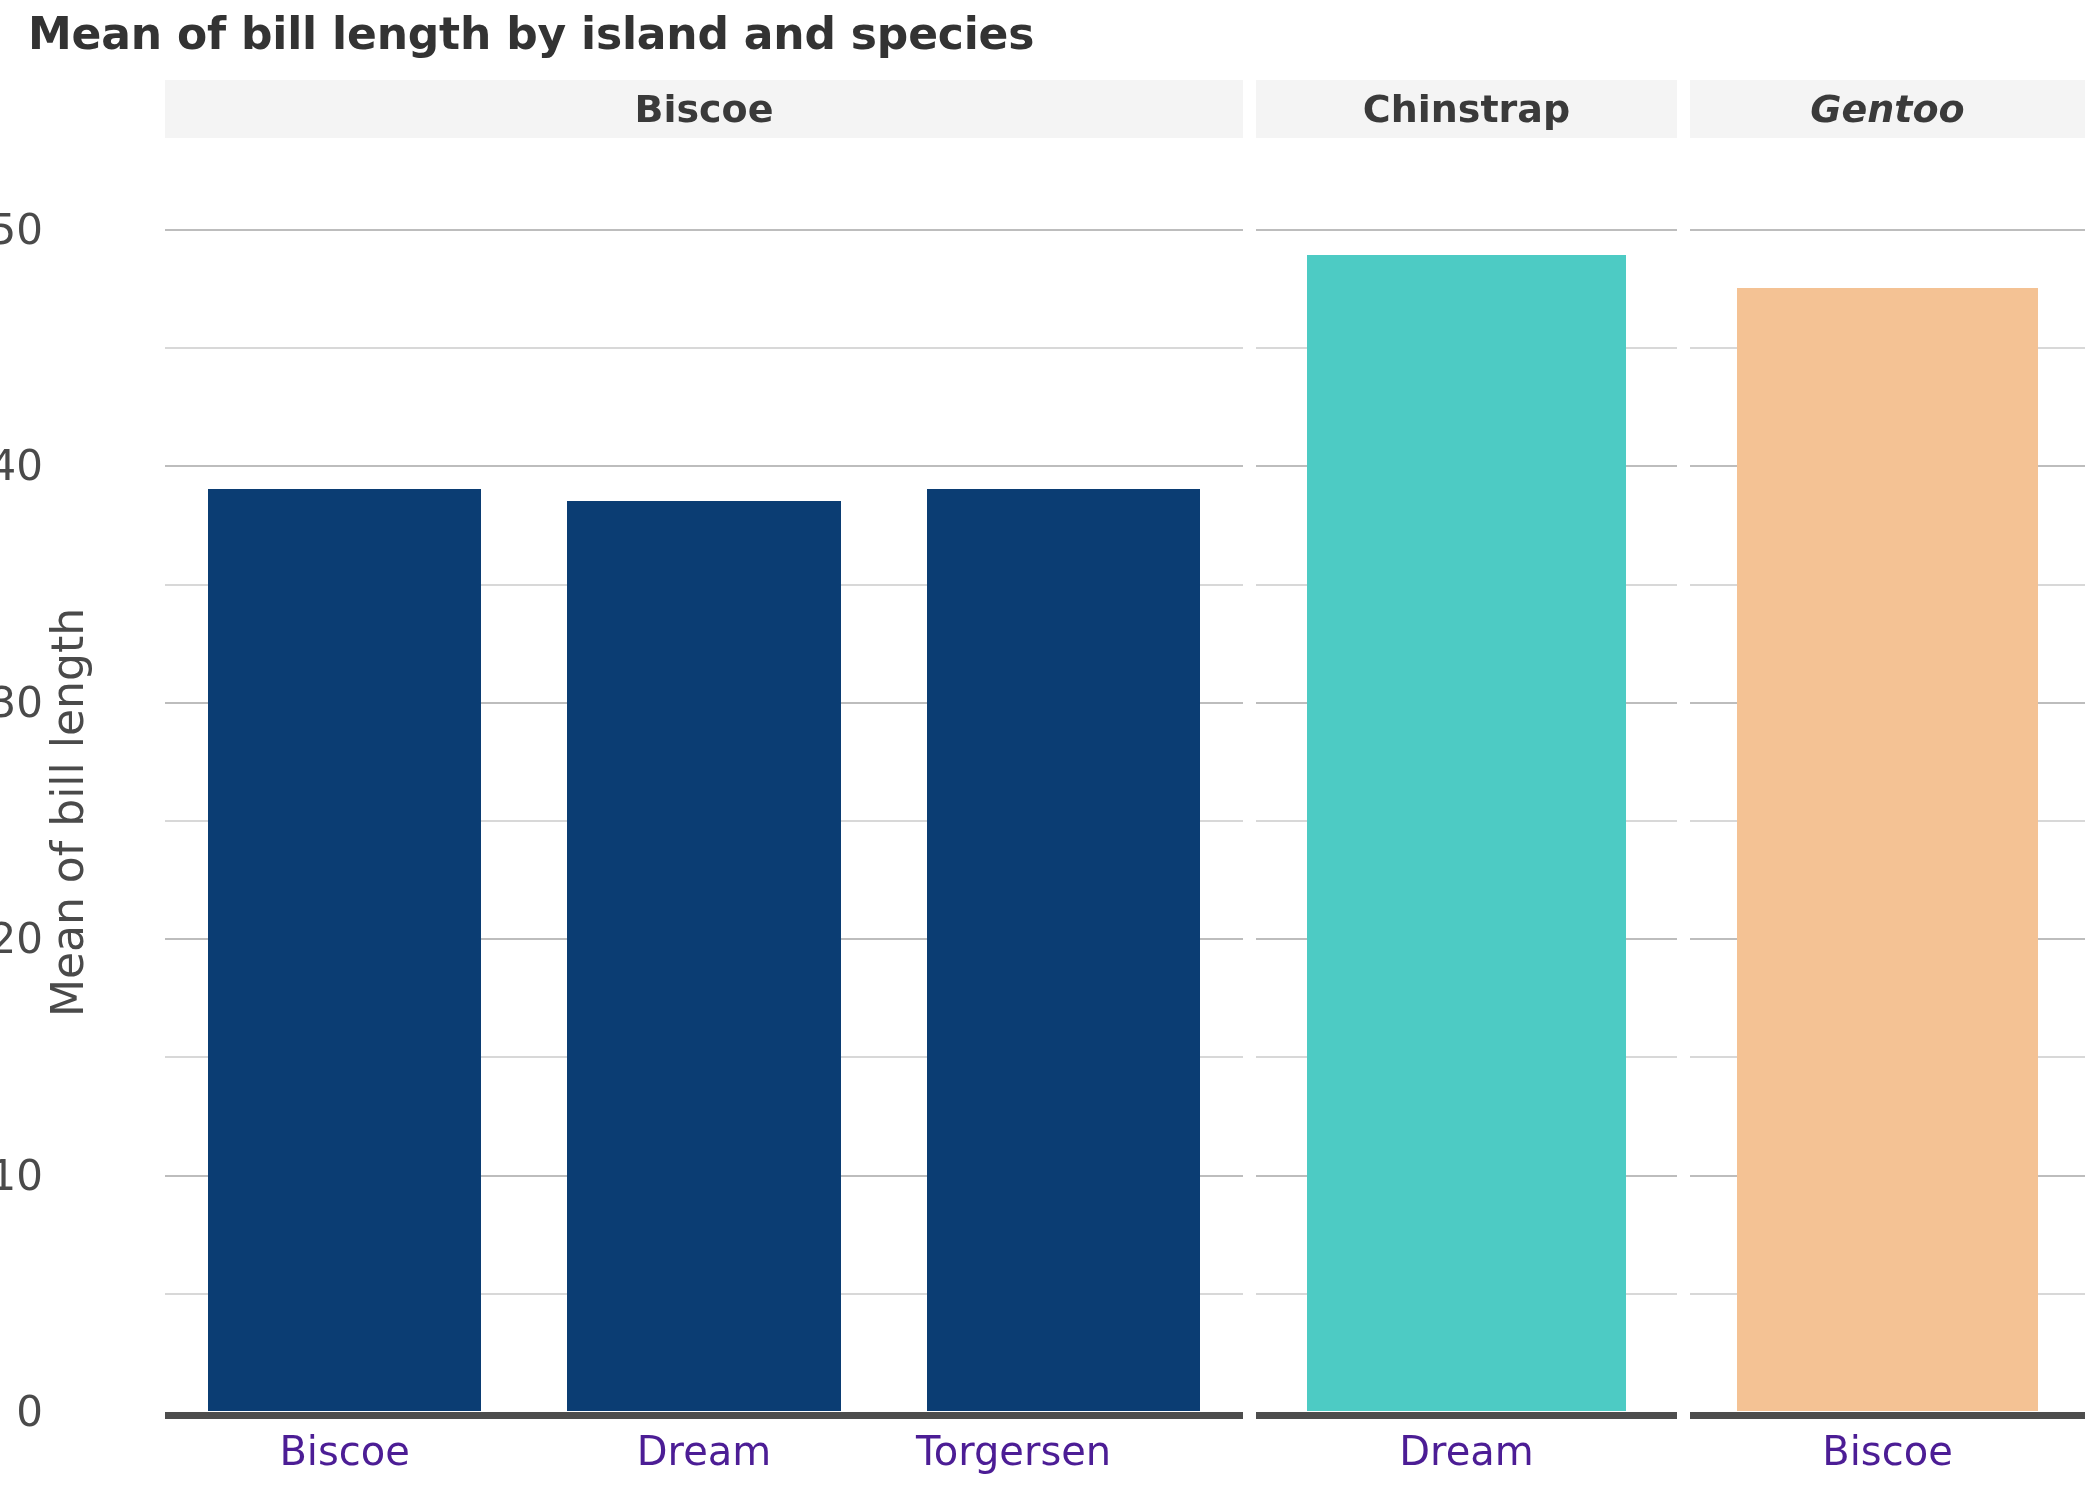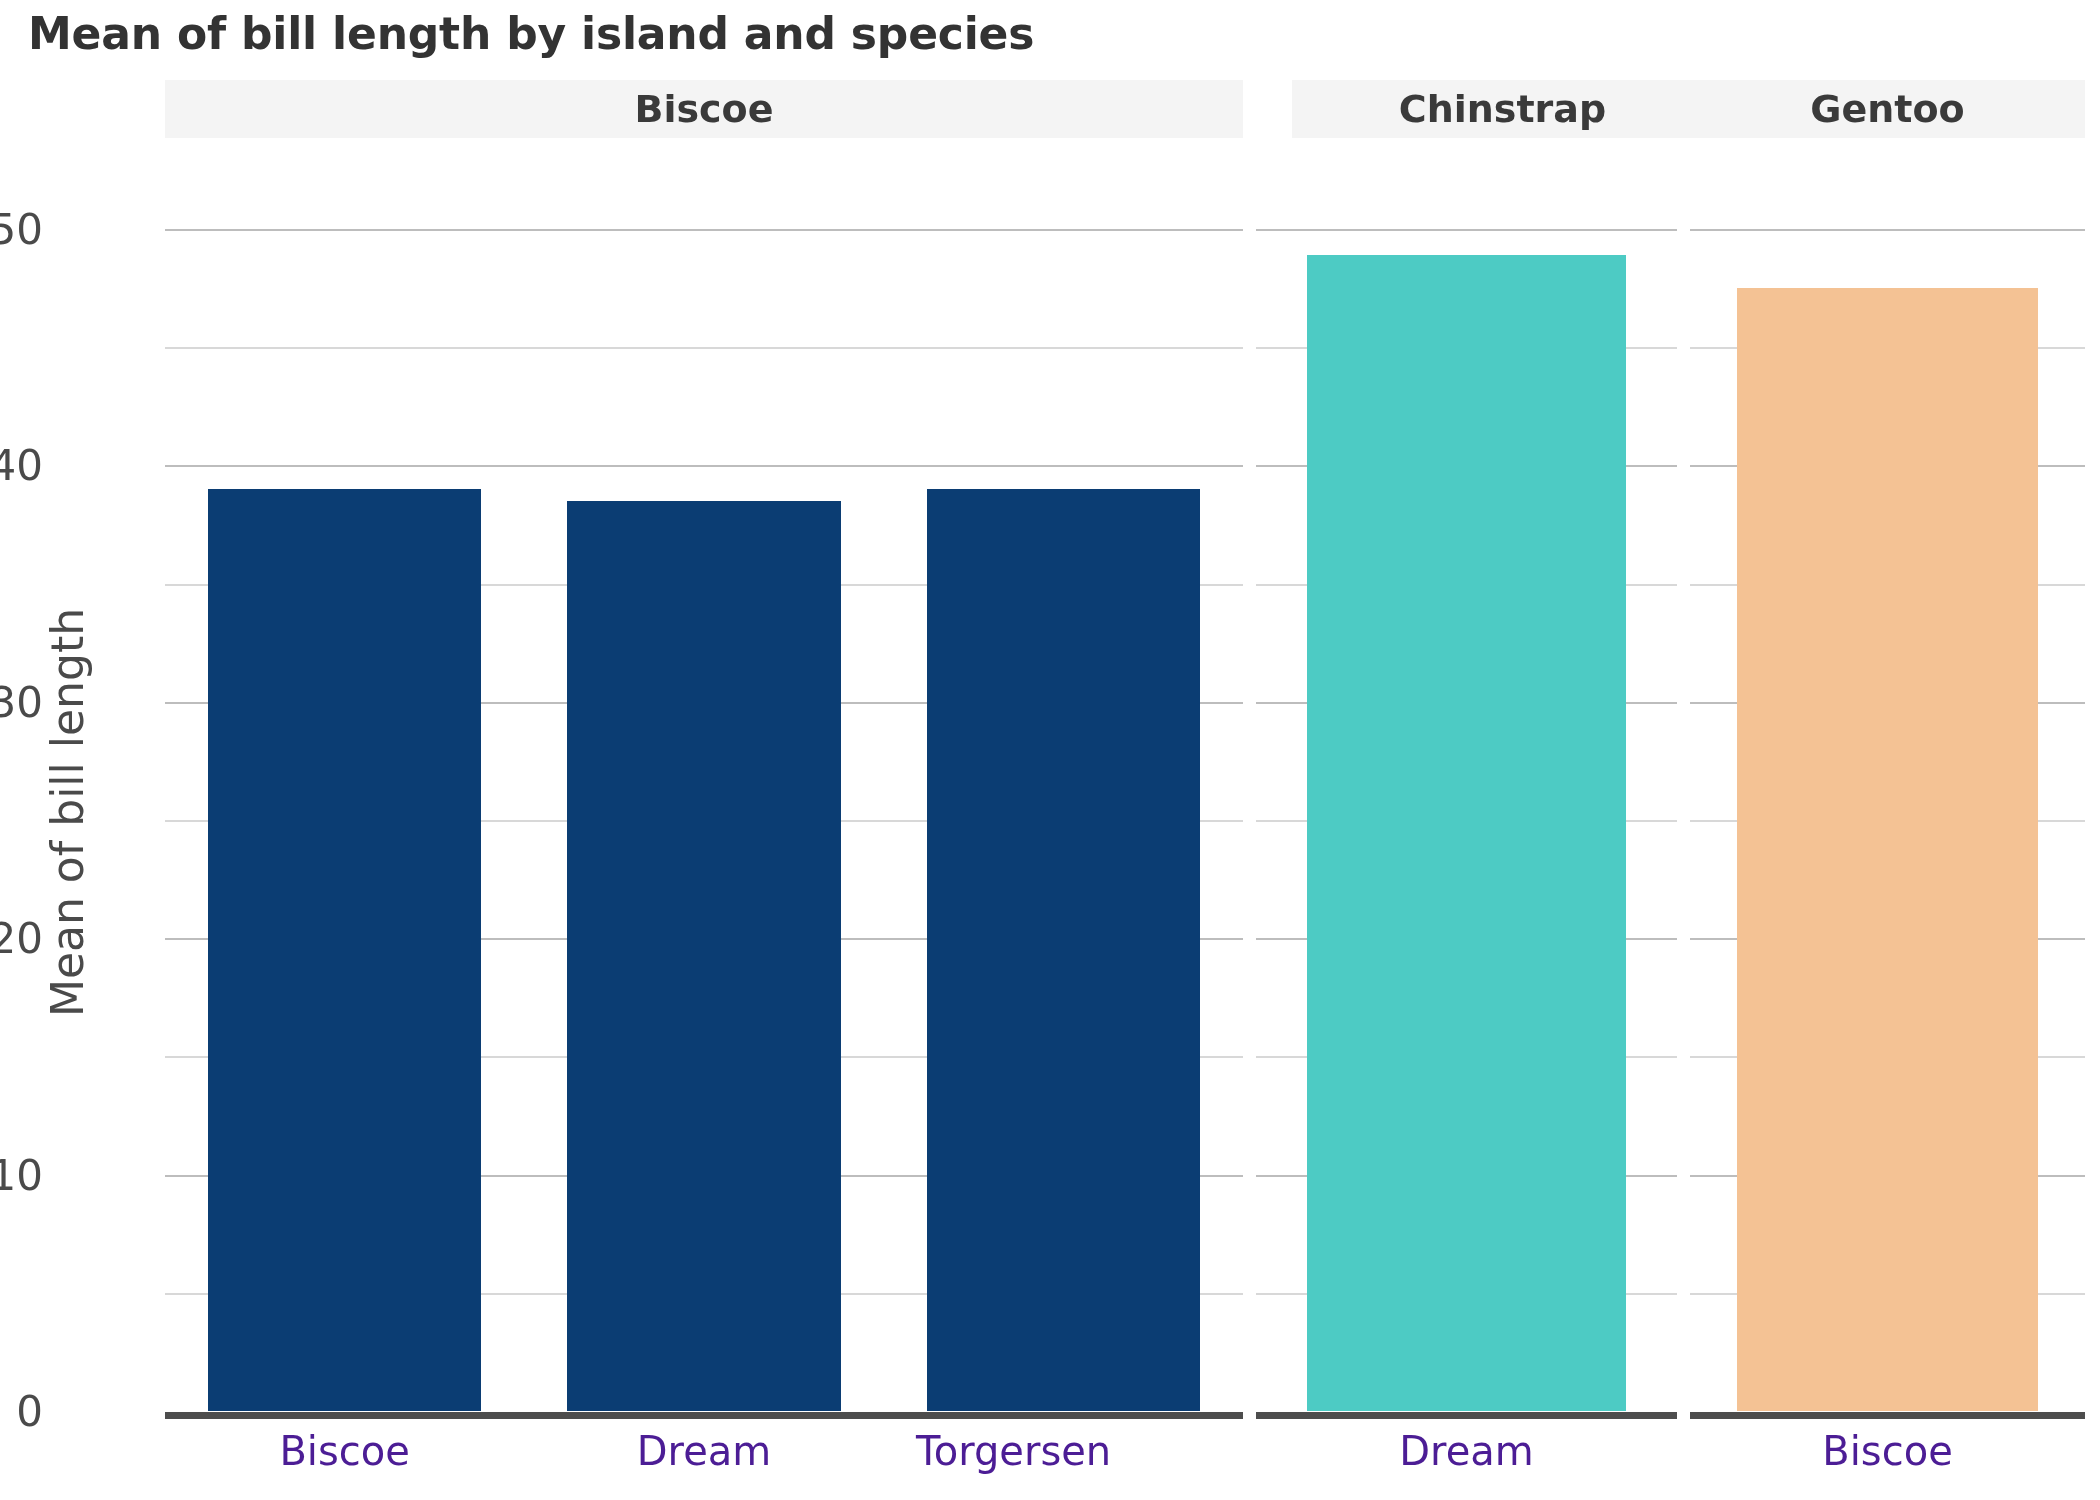--- a/index.html
+++ b/index.html
@@ -129,24 +129,24 @@
       <div class="y-tick" style="top: 1174.62px;">10</div>
       <div class="y-tick" style="top: 938.238px;">20</div>
       <div class="y-tick" style="top: 701.857px;">30</div>
       <div class="y-tick" style="top: 465.476px;">40</div>
       <div class="y-tick" style="top: 229.095px;">50</div>
     </div>
   <div id="strips">
       <div class="strip" style="left: 165px; width: 1078px;">
         <span>Biscoe</span>
       </div>
-      <div class="strip" style="left: 1292px; width: 421px;">
+      <div class="strip" style="left: 1256px; width: 421px;">
         <span>Chinstrap</span>
       </div>
-      <div class="strip" style="left: 1690px; width: 395px;">
+      <div class="strip" style="left: 1690px; width: 395px; font-style: italic;">
         <span>Gentoo</span>
       </div>
     </div>
   <div id="panels">
       <div class="panel" style="left: 165px; width: 1078px;">
         <div class="gridline minor" style="top: 1122.81px;"></div>
         <div class="gridline minor" style="top: 886.429px;"></div>
         <div class="gridline minor" style="top: 650.048px;"></div>
         <div class="gridline minor" style="top: 413.667px;"></div>
         <div class="gridline minor" style="top: 177.286px;"></div>

